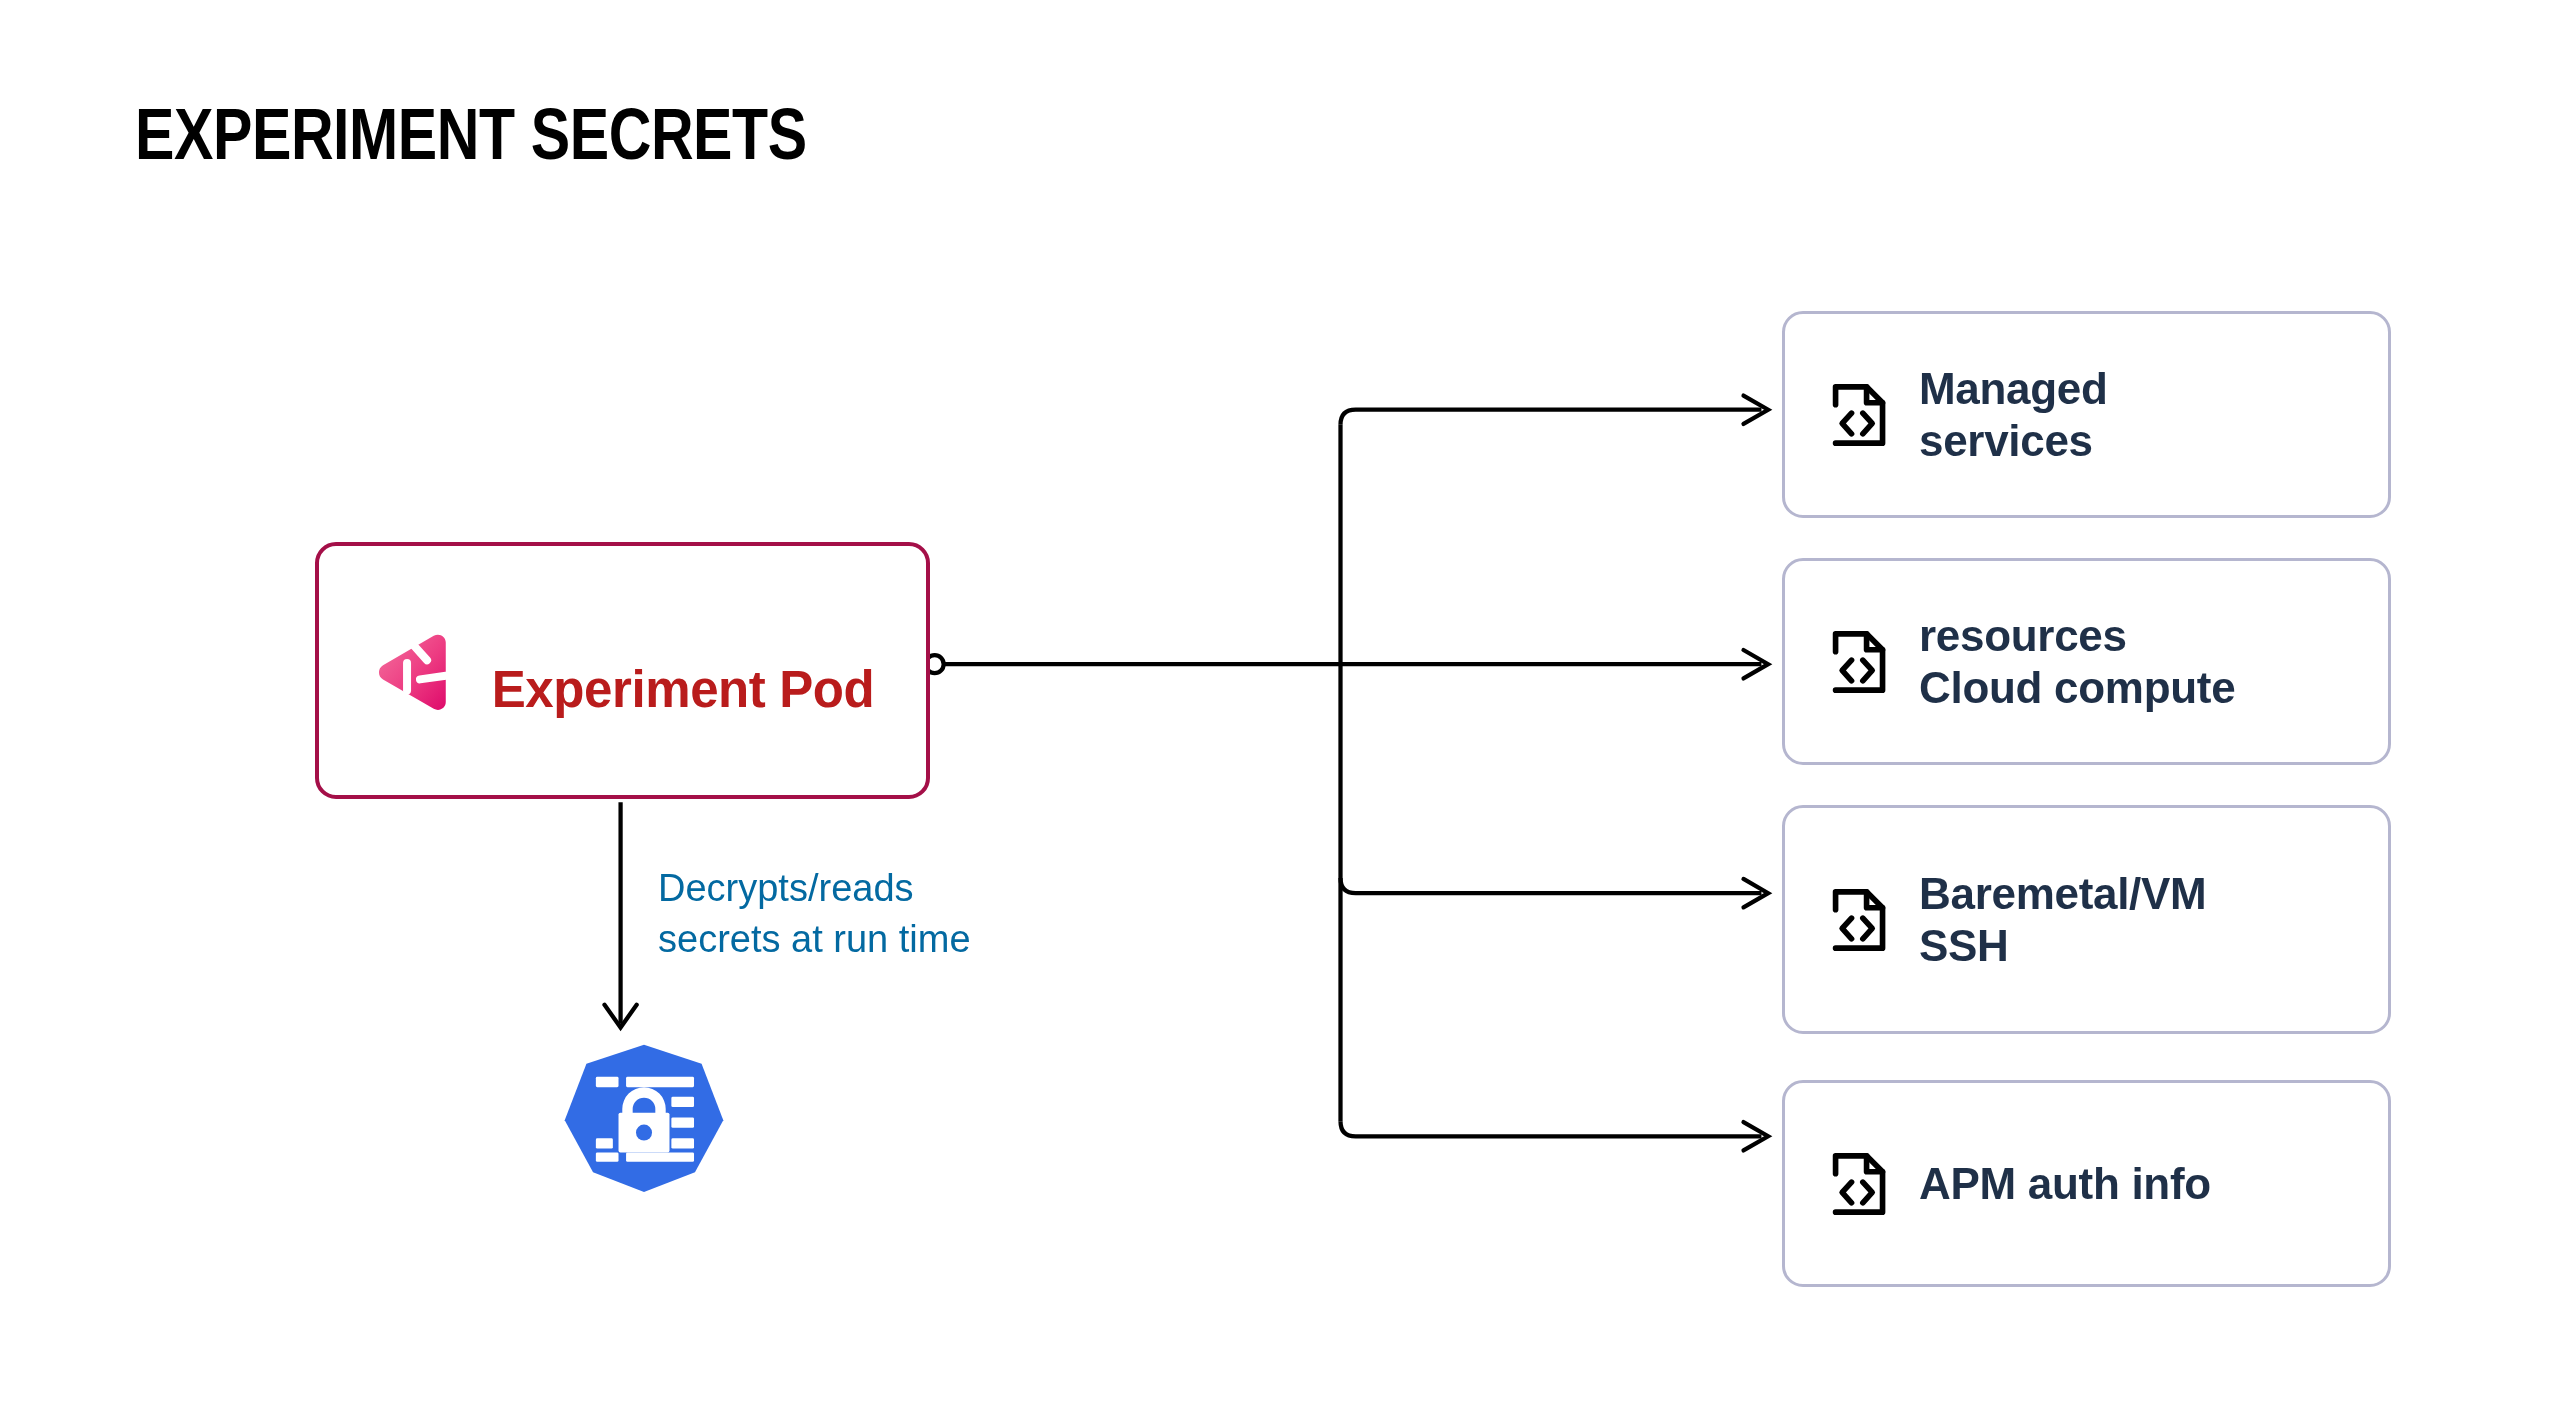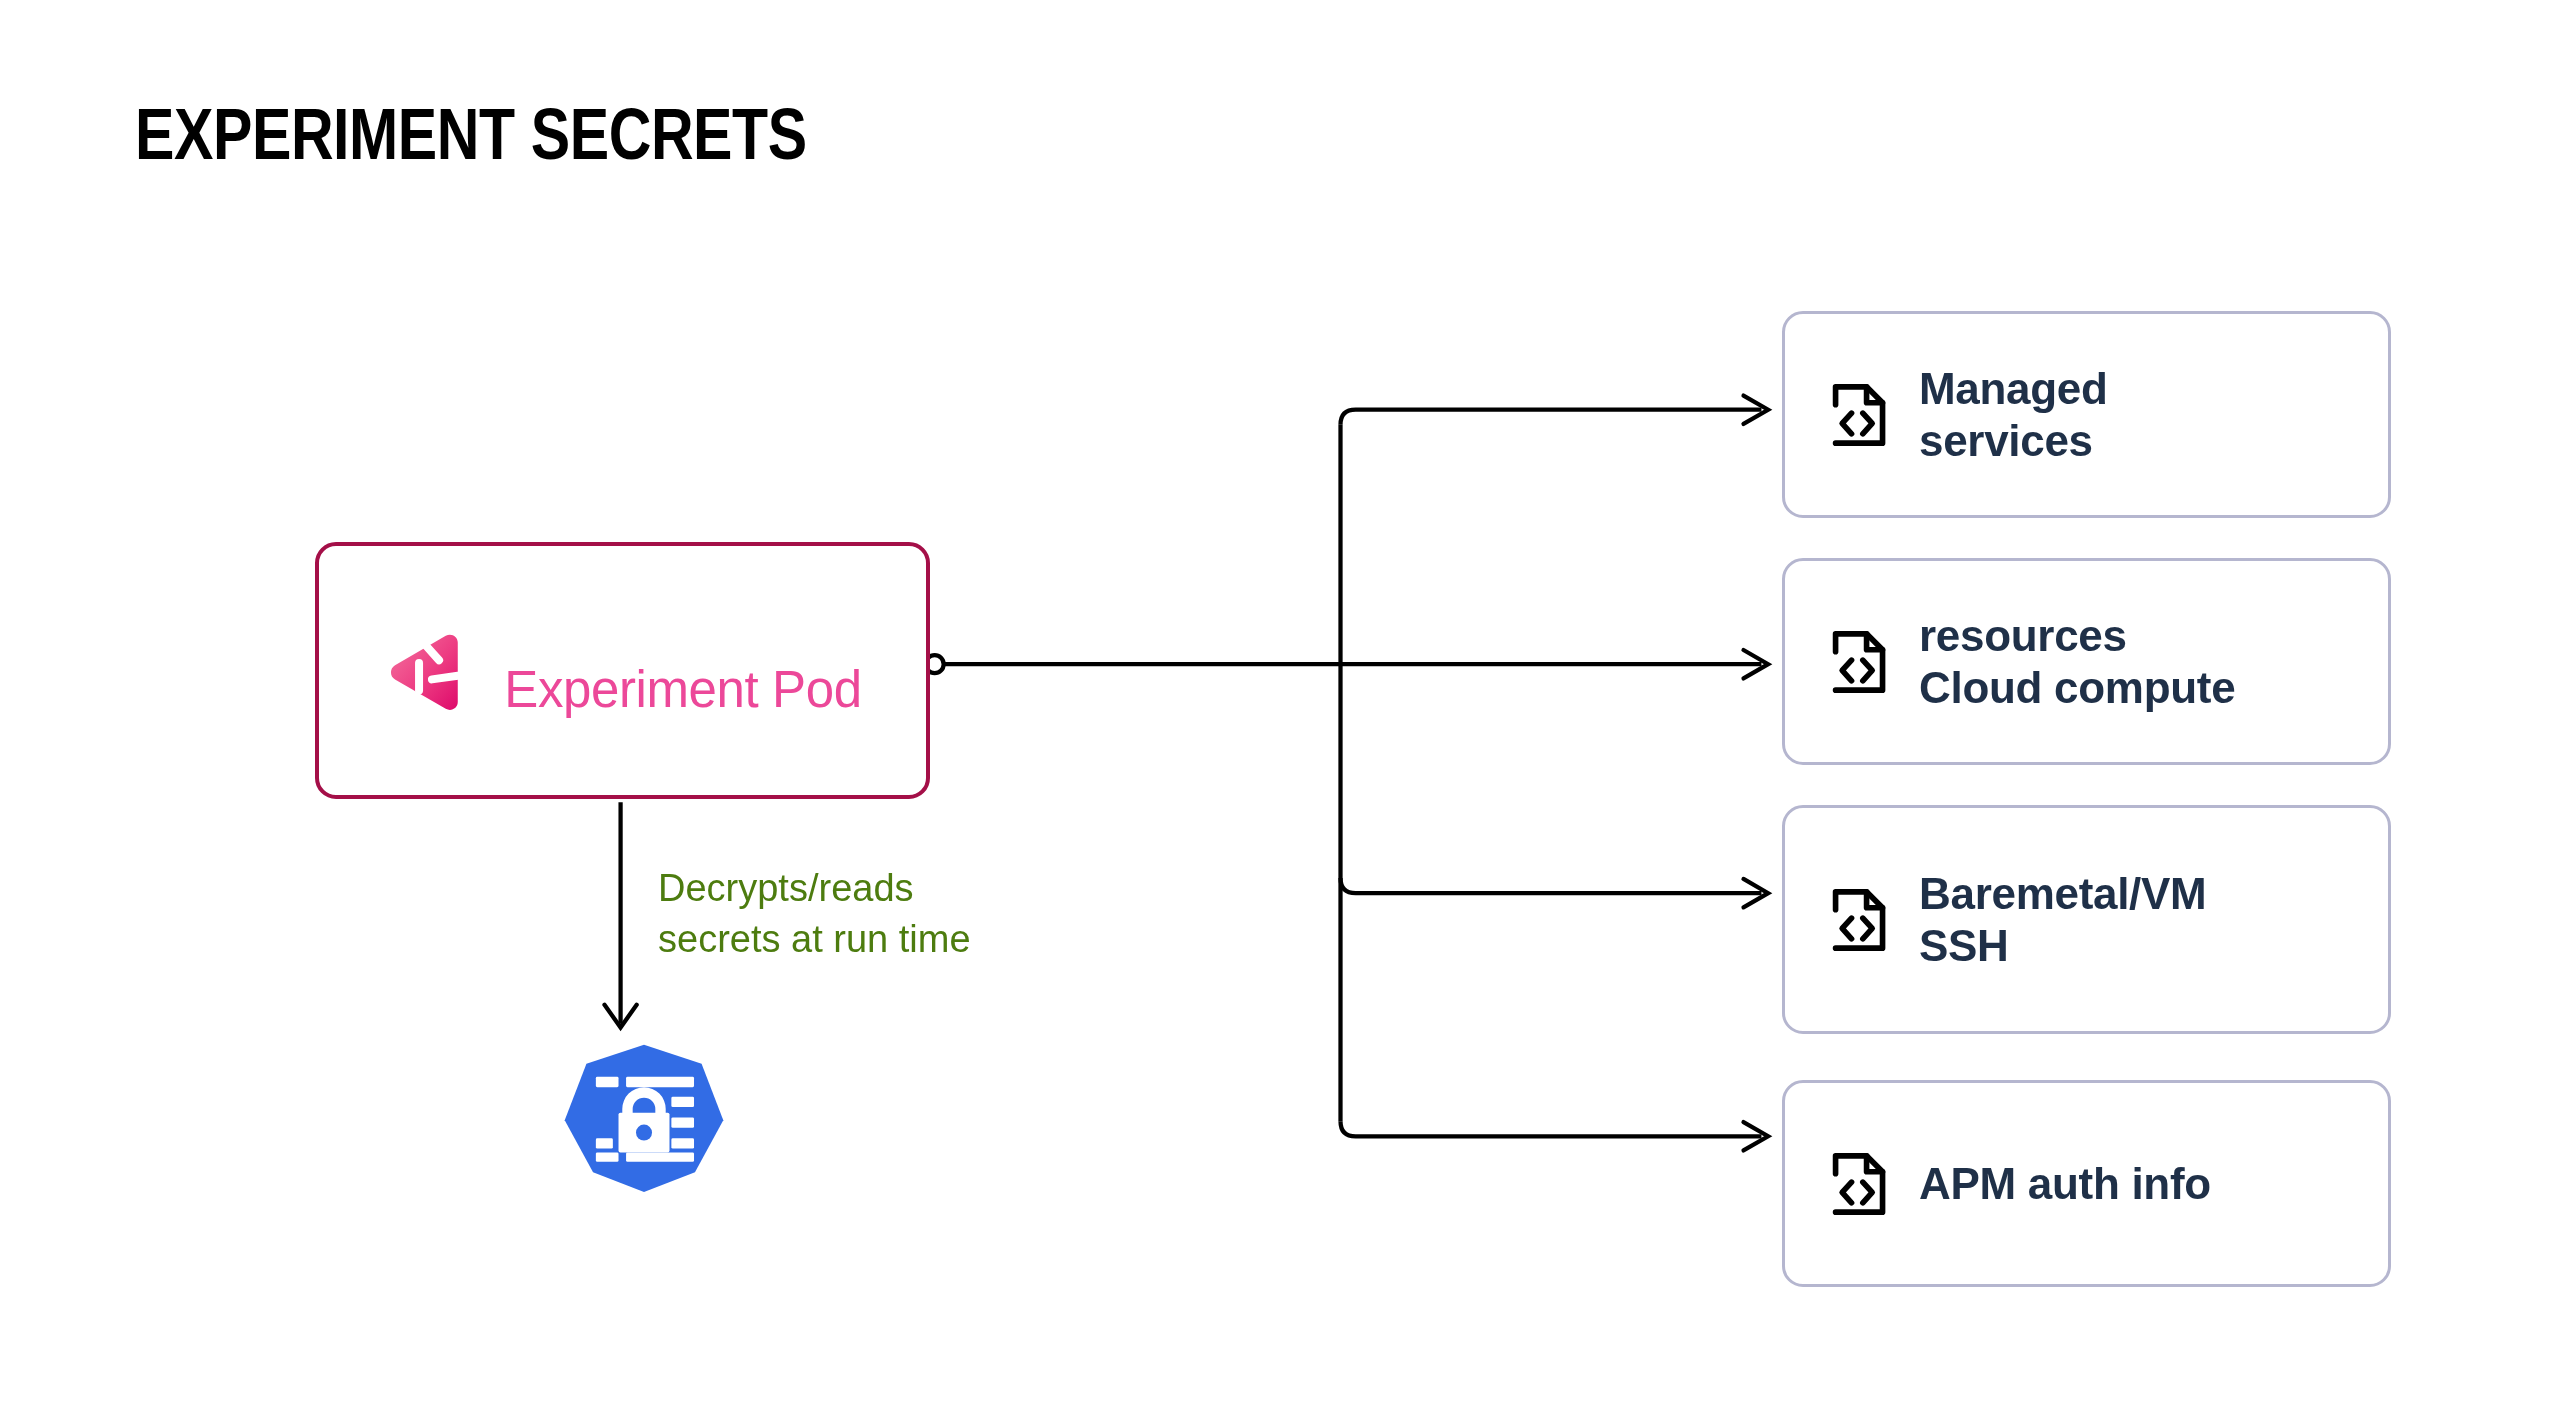--- a/index.html
+++ b/index.html
@@ -62,36 +62,36 @@
     z-index: 3;
   }
   #pod-logo {
     width: 89px;
     height: 89px;
     flex: none;
     display: block;
   }
   #pod-label {
     font-size: 51px;
-    font-weight: normal;
-    color: #ec4899;
+    font-weight: bold;
+    color: #b91c1c;
     white-space: nowrap;
     letter-spacing: -0.4px;
     margin-top: 38px;
   }
 
   
   #edge-label {
     position: absolute;
     left: 658px;
     top: 863px;
     width: 397px;
     font-size: 38px;
     line-height: 1.34;
-    color: #4d7c0f;
+    color: #0369a1;
     font-weight: normal;
   }
 
   
   #secret-node {
     position: absolute;
     left: 560px;
     top: 1041px;
     width: 168px;
     height: 185px;

